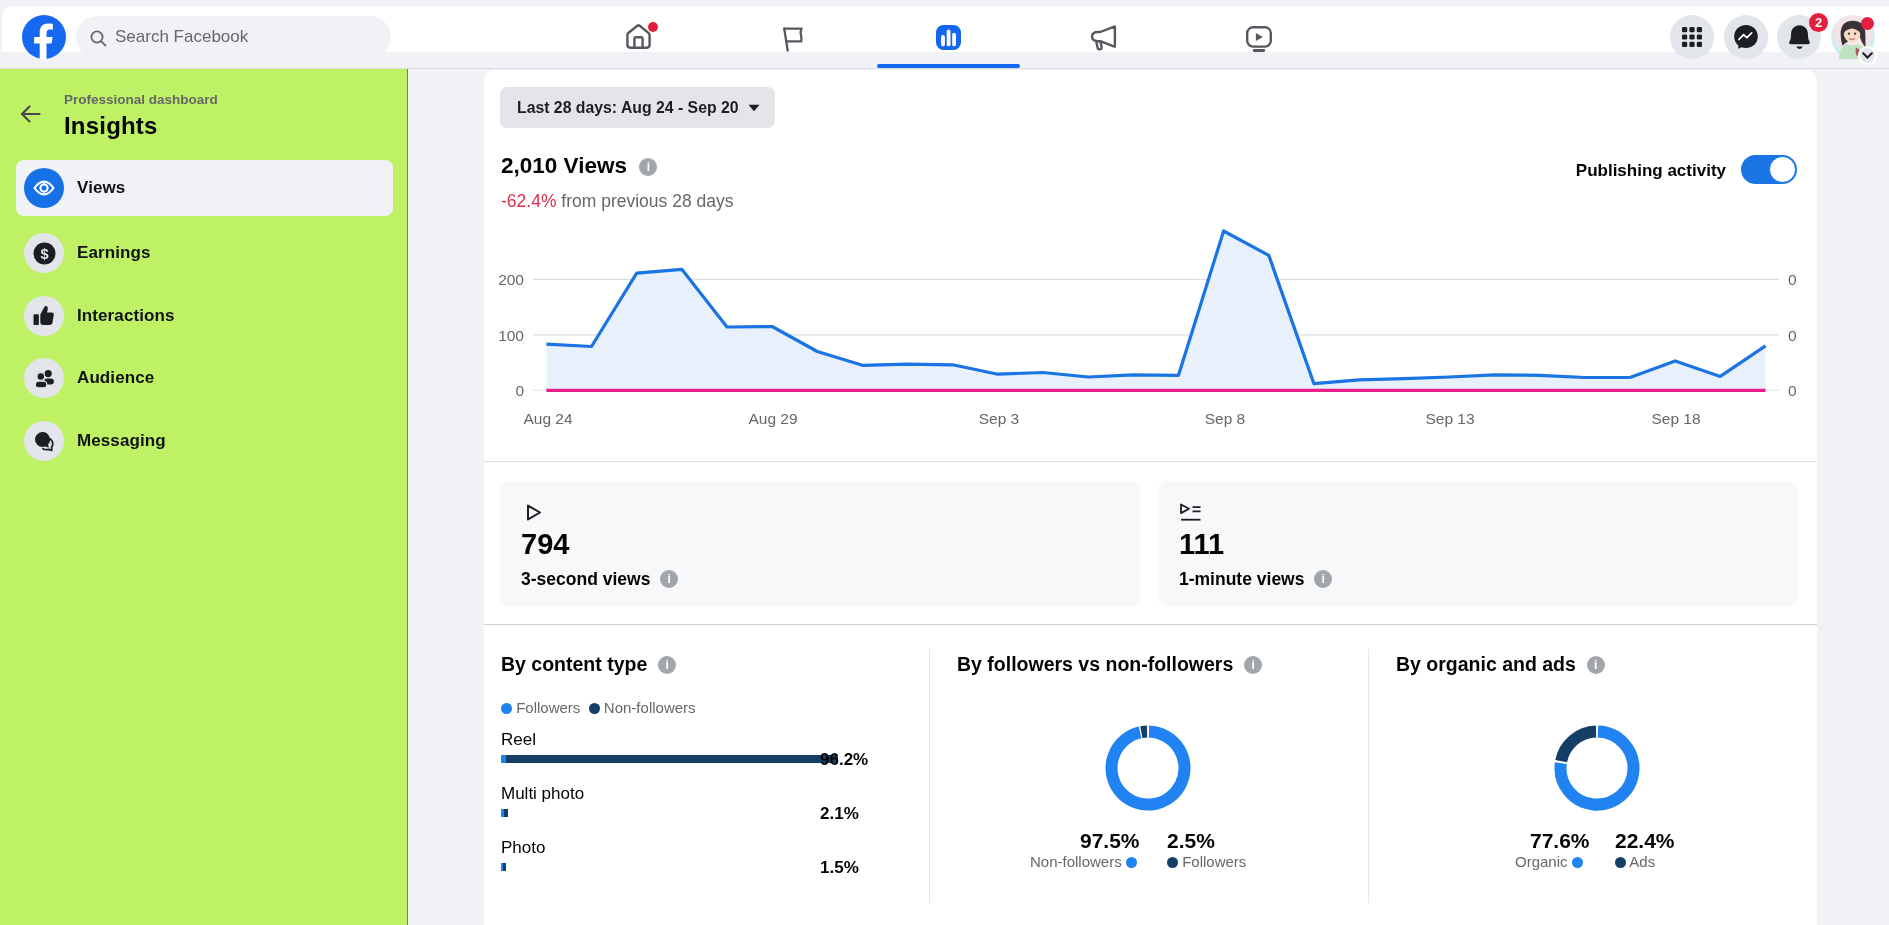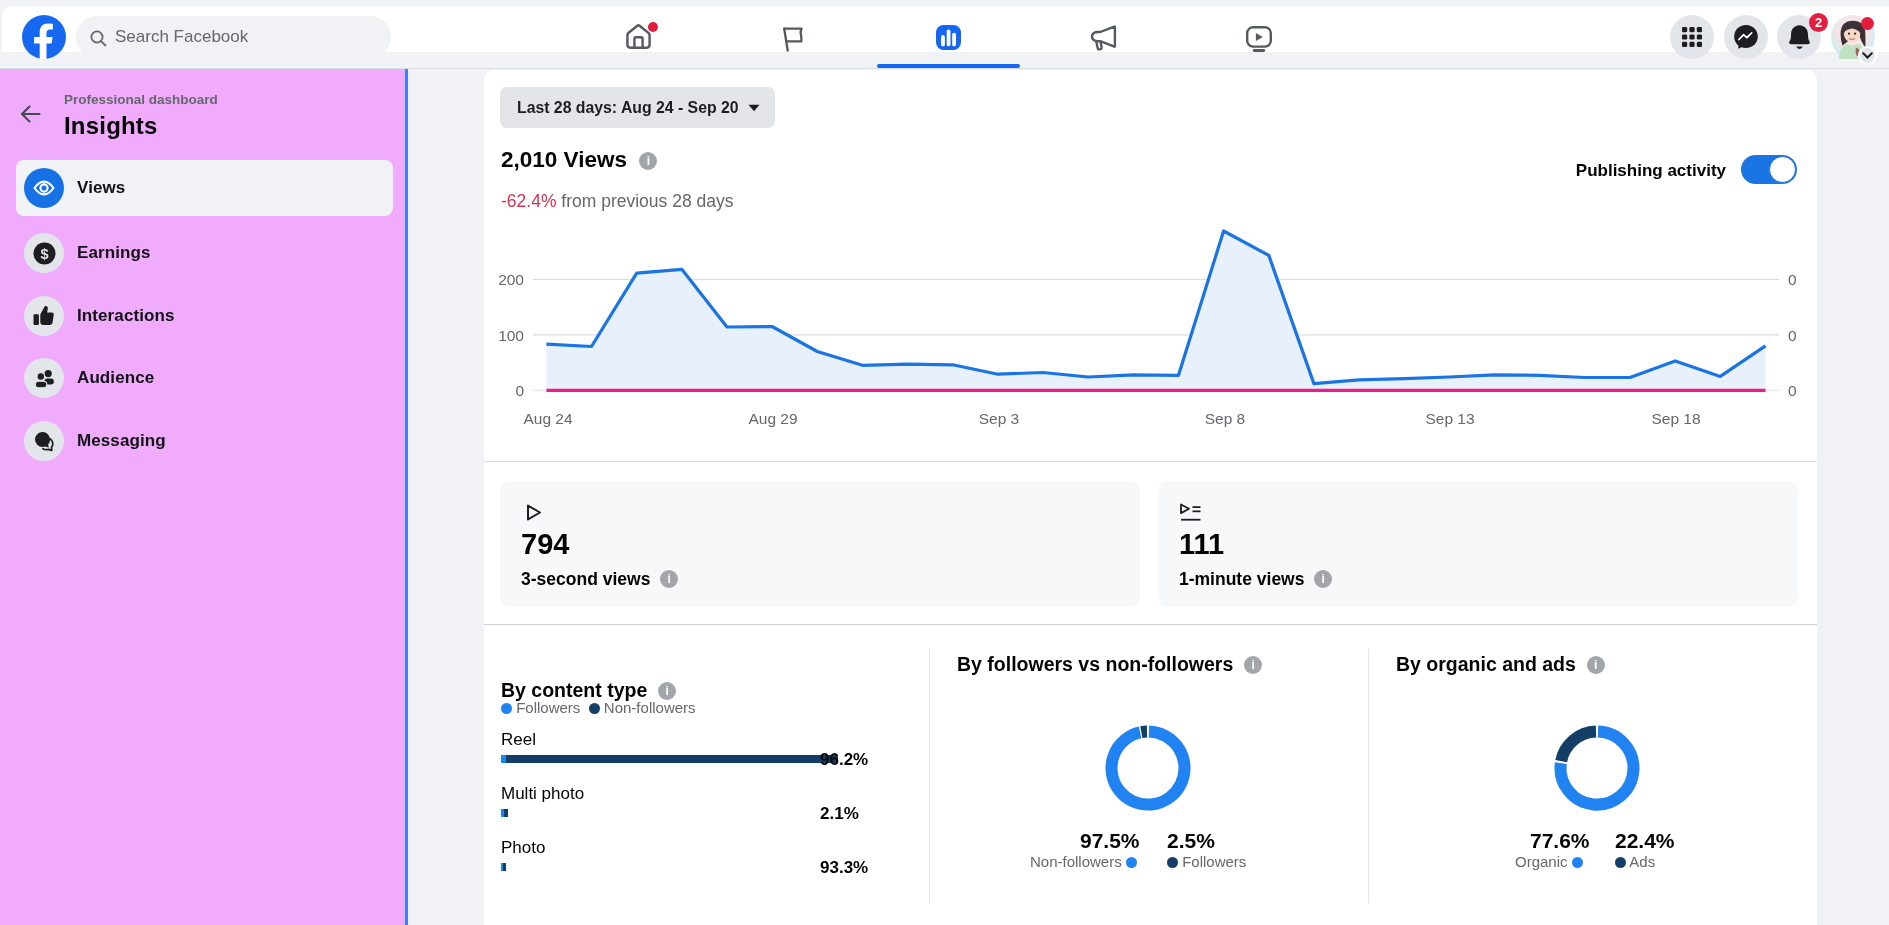--- a/index.html
+++ b/index.html
@@ -10,34 +10,34 @@
 #navline { position:absolute; left:0; top:68px; width:1889px; height:1px; background:#dadde1; z-index:5; }
 #fblogo { position:absolute; left:19.5px; top:8.5px; }
 #search { position:absolute; left:74px; top:10px; width:315px; height:42px; border-radius:21px; background:#f0f2f5; color:#65676b; font-size:17px; line-height:42px; padding-left:39px; }
 #search svg { position:absolute; left:14px; top:14px; }
 #tabline { position:absolute; left:875px; top:58px; width:143px; height:3.5px; background:#1567f2; border-radius:2px; }
 .rcircle { position:absolute; top:9px; width:44px; height:44px; border-radius:50%; background:#e2e5e9; display:flex; align-items:center; justify-content:center; }
 #badge2 { position:absolute; left:1807px; top:6.5px; width:19px; height:19px; border-radius:50%; background:#e41e3f; color:#fff; font-size:13px; font-weight:bold; text-align:center; line-height:19px; z-index:3; }
 #avdot { position:absolute; left:1859px; top:11px; width:13px; height:13px; border-radius:50%; background:#e41e3f; z-index:3; }
 #avchev { position:absolute; left:1856px; top:40px; width:19px; height:19px; border-radius:50%; background:#e2e5e9; border:2px solid #fff; z-index:3; display:flex; align-items:center; justify-content:center; }
 
-#sidebar { position:absolute; left:0; top:69px; width:408px; height:856px; background:#f0abfc; border-right:3px solid #3b82f6; }
+#sidebar { position:absolute; left:0; top:69px; width:408px; height:856px; background:#bef264; border-right:1px solid #3b82f6; }
 #backarrow { position:absolute; left:20px; top:36px; }
 #pdash { position:absolute; left:64px; top:23px; font-size:13.5px; font-weight:bold; color:#65676b; }
 #insights { position:absolute; left:64px; top:43px; font-size:24px; font-weight:bold; color:#050505; letter-spacing:.2px; }
 .mrow { position:absolute; left:16px; width:377px; height:56px; border-radius:8px; }
 .mrow.sel { background:#f0f2f5;padding-left:38px; }
 .micon { position:absolute; left:8px; top:8px; width:40px; height:40px; border-radius:50%; background:#e2e5e9; display:flex; align-items:center; justify-content:center; }
 .micon.blue { background:#1771e6; }
 .mtext { position:absolute; left:61px; top:0; height:56px; line-height:56px; font-size:17px; font-weight:bold; color:#111214; letter-spacing:.1px; }
 
 #card { position:absolute; left:484px; top:70px; width:1333px; height:855px; background:#fff; border-radius:10px 10px 0 0; }
 #datebtn { position:absolute; left:16px; top:17px; height:41px; border-radius:7px; background:#e3e5e9; font-size:15.8px; font-weight:bold; color:#1c1e21; line-height:41px; padding:0 0 0 17px; width:275px; }
 #datebtn svg { position:absolute; right:15px; top:17px; }
-#viewsline { position:absolute; left:17px; top:77px; font-size:22.5px; font-weight:bold; color:#050505; }
+#viewsline { position:absolute; left:17px; top:83px; font-size:22.5px; font-weight:bold; color:#050505; }
 #prevline { position:absolute; left:17px; top:121px; font-size:17.5px; color:#65676b; }
 #prevline b { color:#dc2f4c; font-weight:normal; }
 #pubact { position:absolute; right:91px; top:91px; font-size:17px; font-weight:bold; color:#050505; }
 #toggle { position:absolute; left:1257px; top:85px; width:56px; height:29px; border-radius:15px; background:#1b74e4; }
 #toggle i { position:absolute; right:1px; top:1px; width:27px; height:27px; background:#fff; border-radius:50%; border:1px solid #1b74e4; }
 .info { display:inline-block; width:18px; height:18px; border-radius:50%; background:#a2a5aa; color:#fff; font-size:12px; font-weight:bold; text-align:center; line-height:18px; font-style:normal; vertical-align:2px; }
 .hr { position:absolute; left:0; width:1333px; height:1px; background:#dcdee3; }
 
 .scard { position:absolute; top:411px; width:640px; height:126px; background:#f7f8fa; border-radius:10px; }
 .snum { position:absolute; left:21px; top:47px; font-size:29px; font-weight:bold; color:#050505; }
@@ -245,34 +245,34 @@
     <svg class="abs" style="left:21px;top:22px;" width="23" height="19" viewBox="0 0 23 19">
         <path d="M2 1.5 L10 5.8 L2 10.1 Z" fill="none" stroke="#1c1e21" stroke-width="1.8" stroke-linejoin="round"></path>
         <path d="M13.5 4.2 H21.5 M13.5 8.4 H21.5" stroke="#1c1e21" stroke-width="1.8"></path>
         <path d="M2 16.7 H21.5" stroke="#1c1e21" stroke-width="1.8"></path>
       </svg>
     <div class="snum">111</div>
     <div class="slab">1-minute views &nbsp;<i class="info">i</i></div>
   </div>
   <div class="hr" style="top:554px;background:#ced0d6;"></div>
 
-  <div class="ctitle" style="left:17px;top:583px;margin-top:26px;">By content type &nbsp;<i class="info">i</i></div>
+  <div class="ctitle" style="left:17px;top:583px;">By content type &nbsp;<i class="info">i</i></div>
   <div class="dlab" style="left:17px;top:629px;"><span class="dot b"></span> Followers&nbsp;&nbsp;<span class="dot n"></span> Non-followers</div>
   <div class="bar-label" style="top:660px;">Reel</div>
   <div class="abs" style="left:17px;top:685px;width:337px;height:8px;background:#143e66;"></div>
   <div class="abs" style="left:17px;top:685px;width:5px;height:8px;background:#2183f2;"></div>
   <div class="bar-pct" style="left:336px;top:680px;">96.2%</div>
   <div class="bar-label" style="top:714px;">Multi photo</div>
   <div class="abs" style="left:17px;top:739px;width:7px;height:8px;background:#143e66;"></div>
   <div class="abs" style="left:17px;top:739px;width:2.5px;height:8px;background:#2183f2;"></div>
   <div class="bar-pct" style="left:336px;top:734px;">2.1%</div>
   <div class="bar-label" style="top:768px;">Photo</div>
   <div class="abs" style="left:17px;top:793px;width:5px;height:8px;background:#143e66;"></div>
   <div class="abs" style="left:17px;top:793px;width:2px;height:8px;background:#2183f2;"></div>
-  <div class="bar-pct" style="left:336px;top:788px;">93.3%</div>
+  <div class="bar-pct" style="left:336px;top:788px;">1.5%</div>
   <div class="vline" style="left:445px;"></div>
 
   <div class="ctitle" style="left:473px;top:583px;">By followers vs non-followers &nbsp;<i class="info">i</i></div>
   <svg class="abs" style="left:615px;top:649px;" width="98" height="98" viewBox="0 0 98 98" fill="none">
     <path d="M49.96,12.61 A36.5,36.5 0 1 1 41.1,13.47" stroke="#2183f2" stroke-width="12"></path>
     <path d="M42.35,13.21 A36.5,36.5 0 0 1 48.04,12.61" stroke="#143e66" stroke-width="12"></path>
   </svg>
   <div class="pct-big" style="left:596px;top:759px;">97.5%</div>
   <div class="pct-big" style="left:683px;top:759px;">2.5%</div>
   <div class="dlab" style="left:546px;top:783px;">Non-followers <span class="dot b"></span></div>

